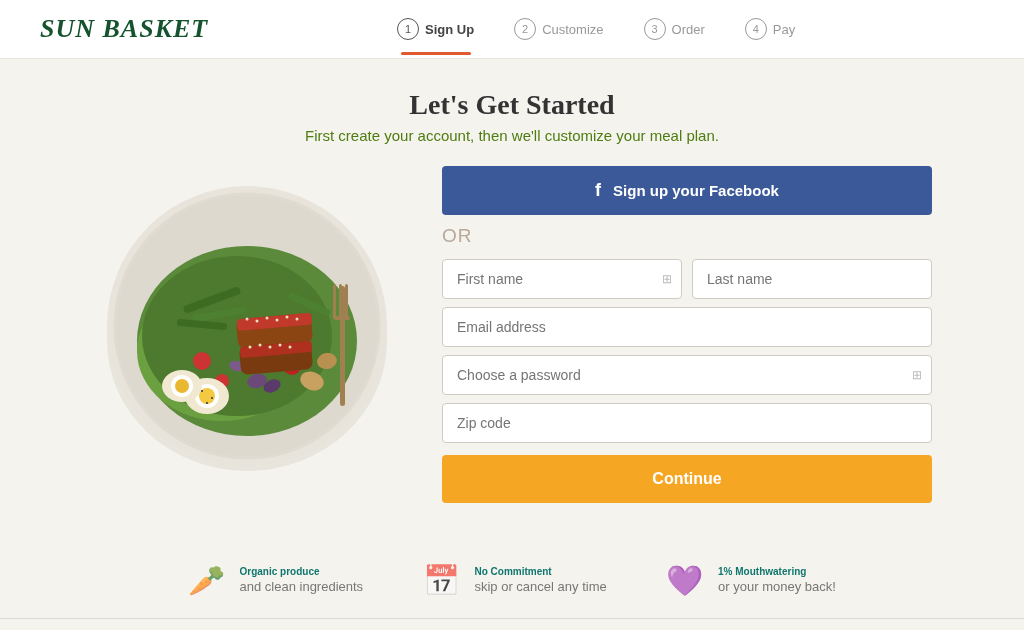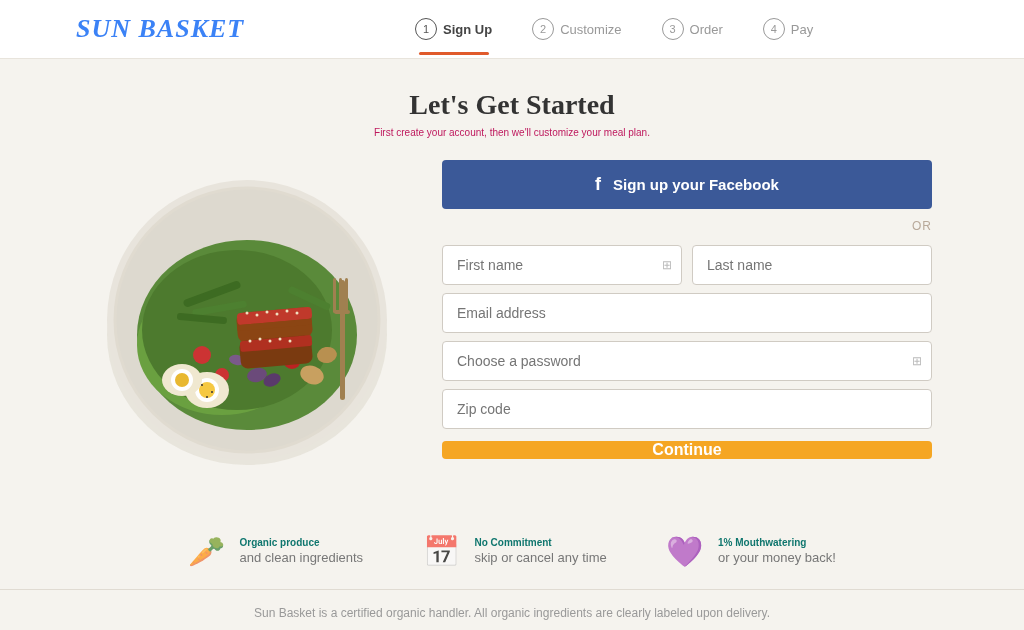--- a/index.html
+++ b/index.html
@@ -17,25 +17,24 @@
       background: #fff;
       display: flex;
       align-items: center;
       padding: 14px 40px;
       border-bottom: 1px solid #e8e4dc;
       position: relative;
     }
     .logo {
       font-size: 26px;
       font-weight: bold;
-      color: #3b82f6;
+      color: #14532d;
       font-style: italic;
       letter-spacing: 1px;
       flex-shrink: 0;
-      margin-left: 36px;
     }
     .nav-steps {
       display: flex;
       align-items: center;
       justify-content: center;
       flex: 1;
       gap: 0;
     }
     .step {
       display: flex;
@@ -93,22 +92,22 @@
       text-align: center;
       margin-bottom: 6px;
     }
     .headline h1 {
       font-size: 28px;
       font-weight: bold;
       color: #333;
       margin-bottom: 6px;
     }
     .headline p {
-      font-size: 10px;
-      color: #be185d;
+      font-size: 15px;
+      color: #4d7c0f;
       font-family: Arial, sans-serif;
     }
 
     .content-row {
       display: flex;
       align-items: flex-start;
       gap: 30px;
       margin-top: 16px;
       width: 100%;
       max-width: 840px;
@@ -144,23 +143,23 @@
       cursor: pointer;
       width: 100%;
       margin-bottom: 10px;
     }
     .fb-icon {
       font-size: 18px;
       font-weight: bold;
     }
 
     .or-divider {
-      text-align: right;
+      text-align: left;
       color: #b8a99a;
-      font-size: 12px;
+      font-size: 19px;
       font-family: Arial, sans-serif;
       margin-bottom: 12px;
       letter-spacing: 1px;
     }
 
     .name-row {
       display: flex;
       gap: 10px;
       margin-bottom: 8px;
     }
@@ -191,20 +190,21 @@
     .form-group {
       margin-bottom: 8px;
     }
 
     .continue-btn {
       width: 100%;
       background: #f5a623;
       color: #fff;
       border: none;
       border-radius: 4px;
+      padding: 15px;
       font-size: 16px;
       font-family: Arial, sans-serif;
       font-weight: 600;
       cursor: pointer;
       margin-top: 4px;
     }
 
     
     .features {
       display: flex;

